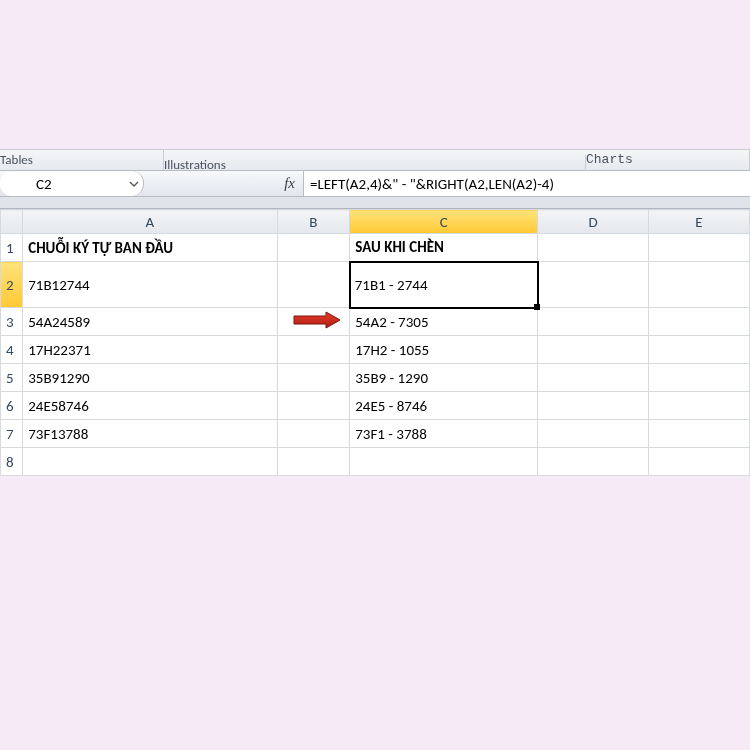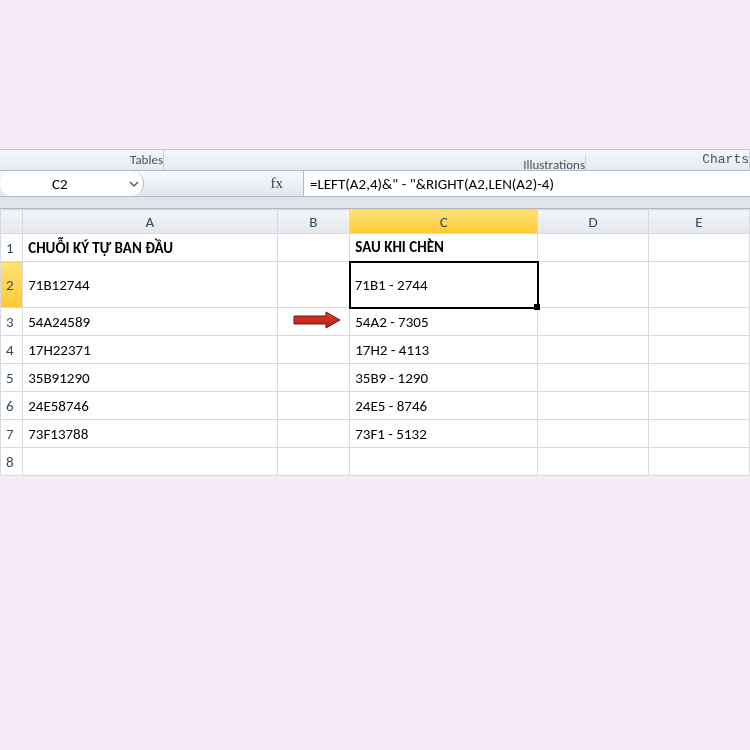--- a/index.html
+++ b/index.html
@@ -24,56 +24,57 @@
       display: flex;
       height: 22px;
       background: linear-gradient(#f5f6f8, #e6e9ee);
       border-top: 1px solid #c7cdd6;
       border-bottom: 1px solid #b6bcc6;
       font-size: 13px;
       color: #4a5361;
       align-items: center;
     }
     .ribbon-labels .grp {
-      text-align: right;
+      text-align: left;
       border-right: 1px solid #c7cdd6;
       line-height: 20px;
     }
     .grp-tables { width: 164px; }
     .grp-illus { flex: 1; margin-top: 9px; }
     .grp-charts { width: 164px; font-family: Liberation Mono, monospace; }
     .namebar {
       display: flex;
       height: 26px;
       background: linear-gradient(#f7f9fb, #e2e6ec);
       border-bottom: 1px solid #b6bcc6;
     }
     .name-box {
       width: 144px;
       display: flex;
       align-items: center;
-      padding-left: 52px;
+      padding-left: 36px;
       background: #fff;
       border-right: 1px solid #b6bcc6;
       position: relative;
       border-radius: 12px;
     }
     .name-box .dd {
       position: absolute;
       right: 4px;
       top: 50%;
       transform: translateY(-50%);
       color: #555;
     }
     .fx-label {
       width: 160px;
       display: flex;
       align-items: center;
       justify-content: flex-end;
-      padding-right: 20px;
+      padding-right: 8px;
+      font-style: italic;
       color: #3a3f48;
       font-family: "Times New Roman", serif;
       background: linear-gradient(#f7f9fb, #e2e6ec);
       border-right: 1px solid #b6bcc6;
     }
     .formula-input {
       flex: 1;
       background: #fff;
       border: none;
       padding: 0 6px;
@@ -228,21 +229,21 @@
             </span>
           </td>
           <td>54A2 - 7305</td>
           <td></td>
           <td></td>
         </tr>
         <tr>
           <th class="rh">4</th>
           <td>17H22371</td>
           <td></td>
-          <td>17H2 - 4113</td>
+          <td>17H2 - 1055</td>
           <td></td>
           <td></td>
         </tr>
         <tr>
           <th class="rh">5</th>
           <td>35B91290</td>
           <td></td>
           <td>35B9 - 1290</td>
           <td></td>
           <td></td>
@@ -252,21 +253,21 @@
           <td>24E58746</td>
           <td></td>
           <td>24E5 - 8746</td>
           <td></td>
           <td></td>
         </tr>
         <tr>
           <th class="rh">7</th>
           <td>73F13788</td>
           <td></td>
-          <td>73F1 - 5132</td>
+          <td>73F1 - 3788</td>
           <td></td>
           <td></td>
         </tr>
         <tr>
           <th class="rh">8</th>
           <td></td>
           <td></td>
           <td></td>
           <td></td>
           <td></td>

